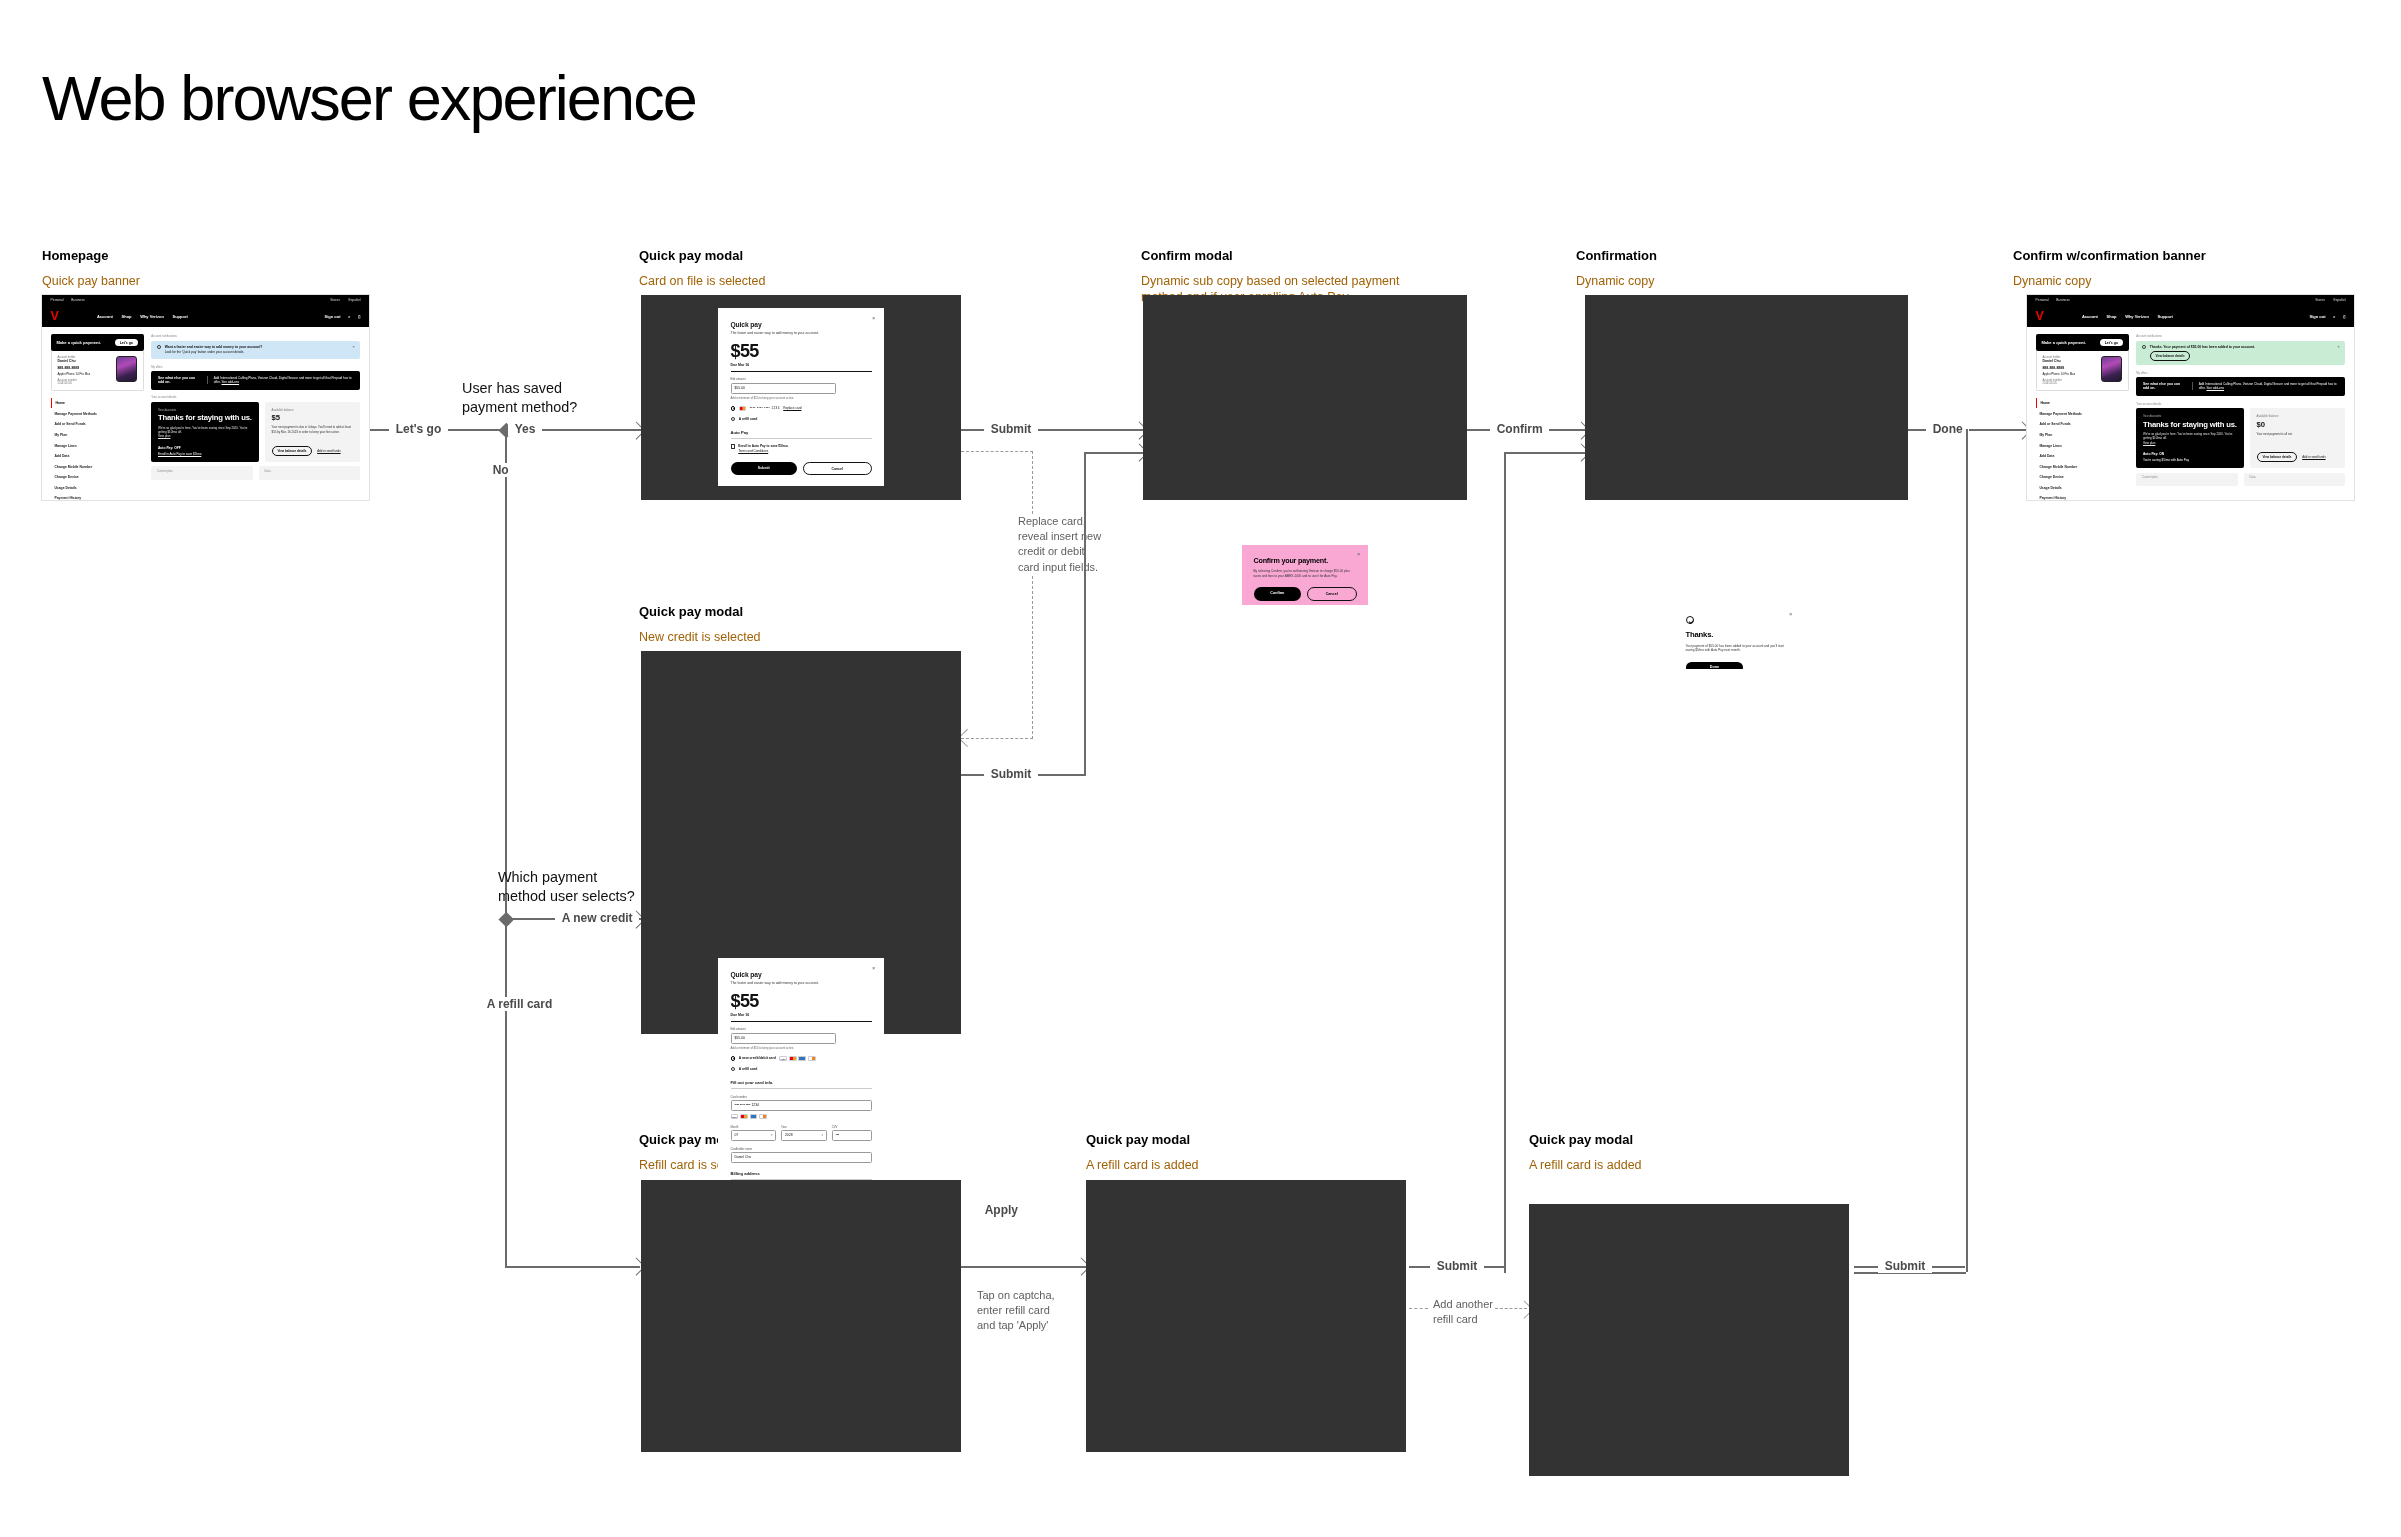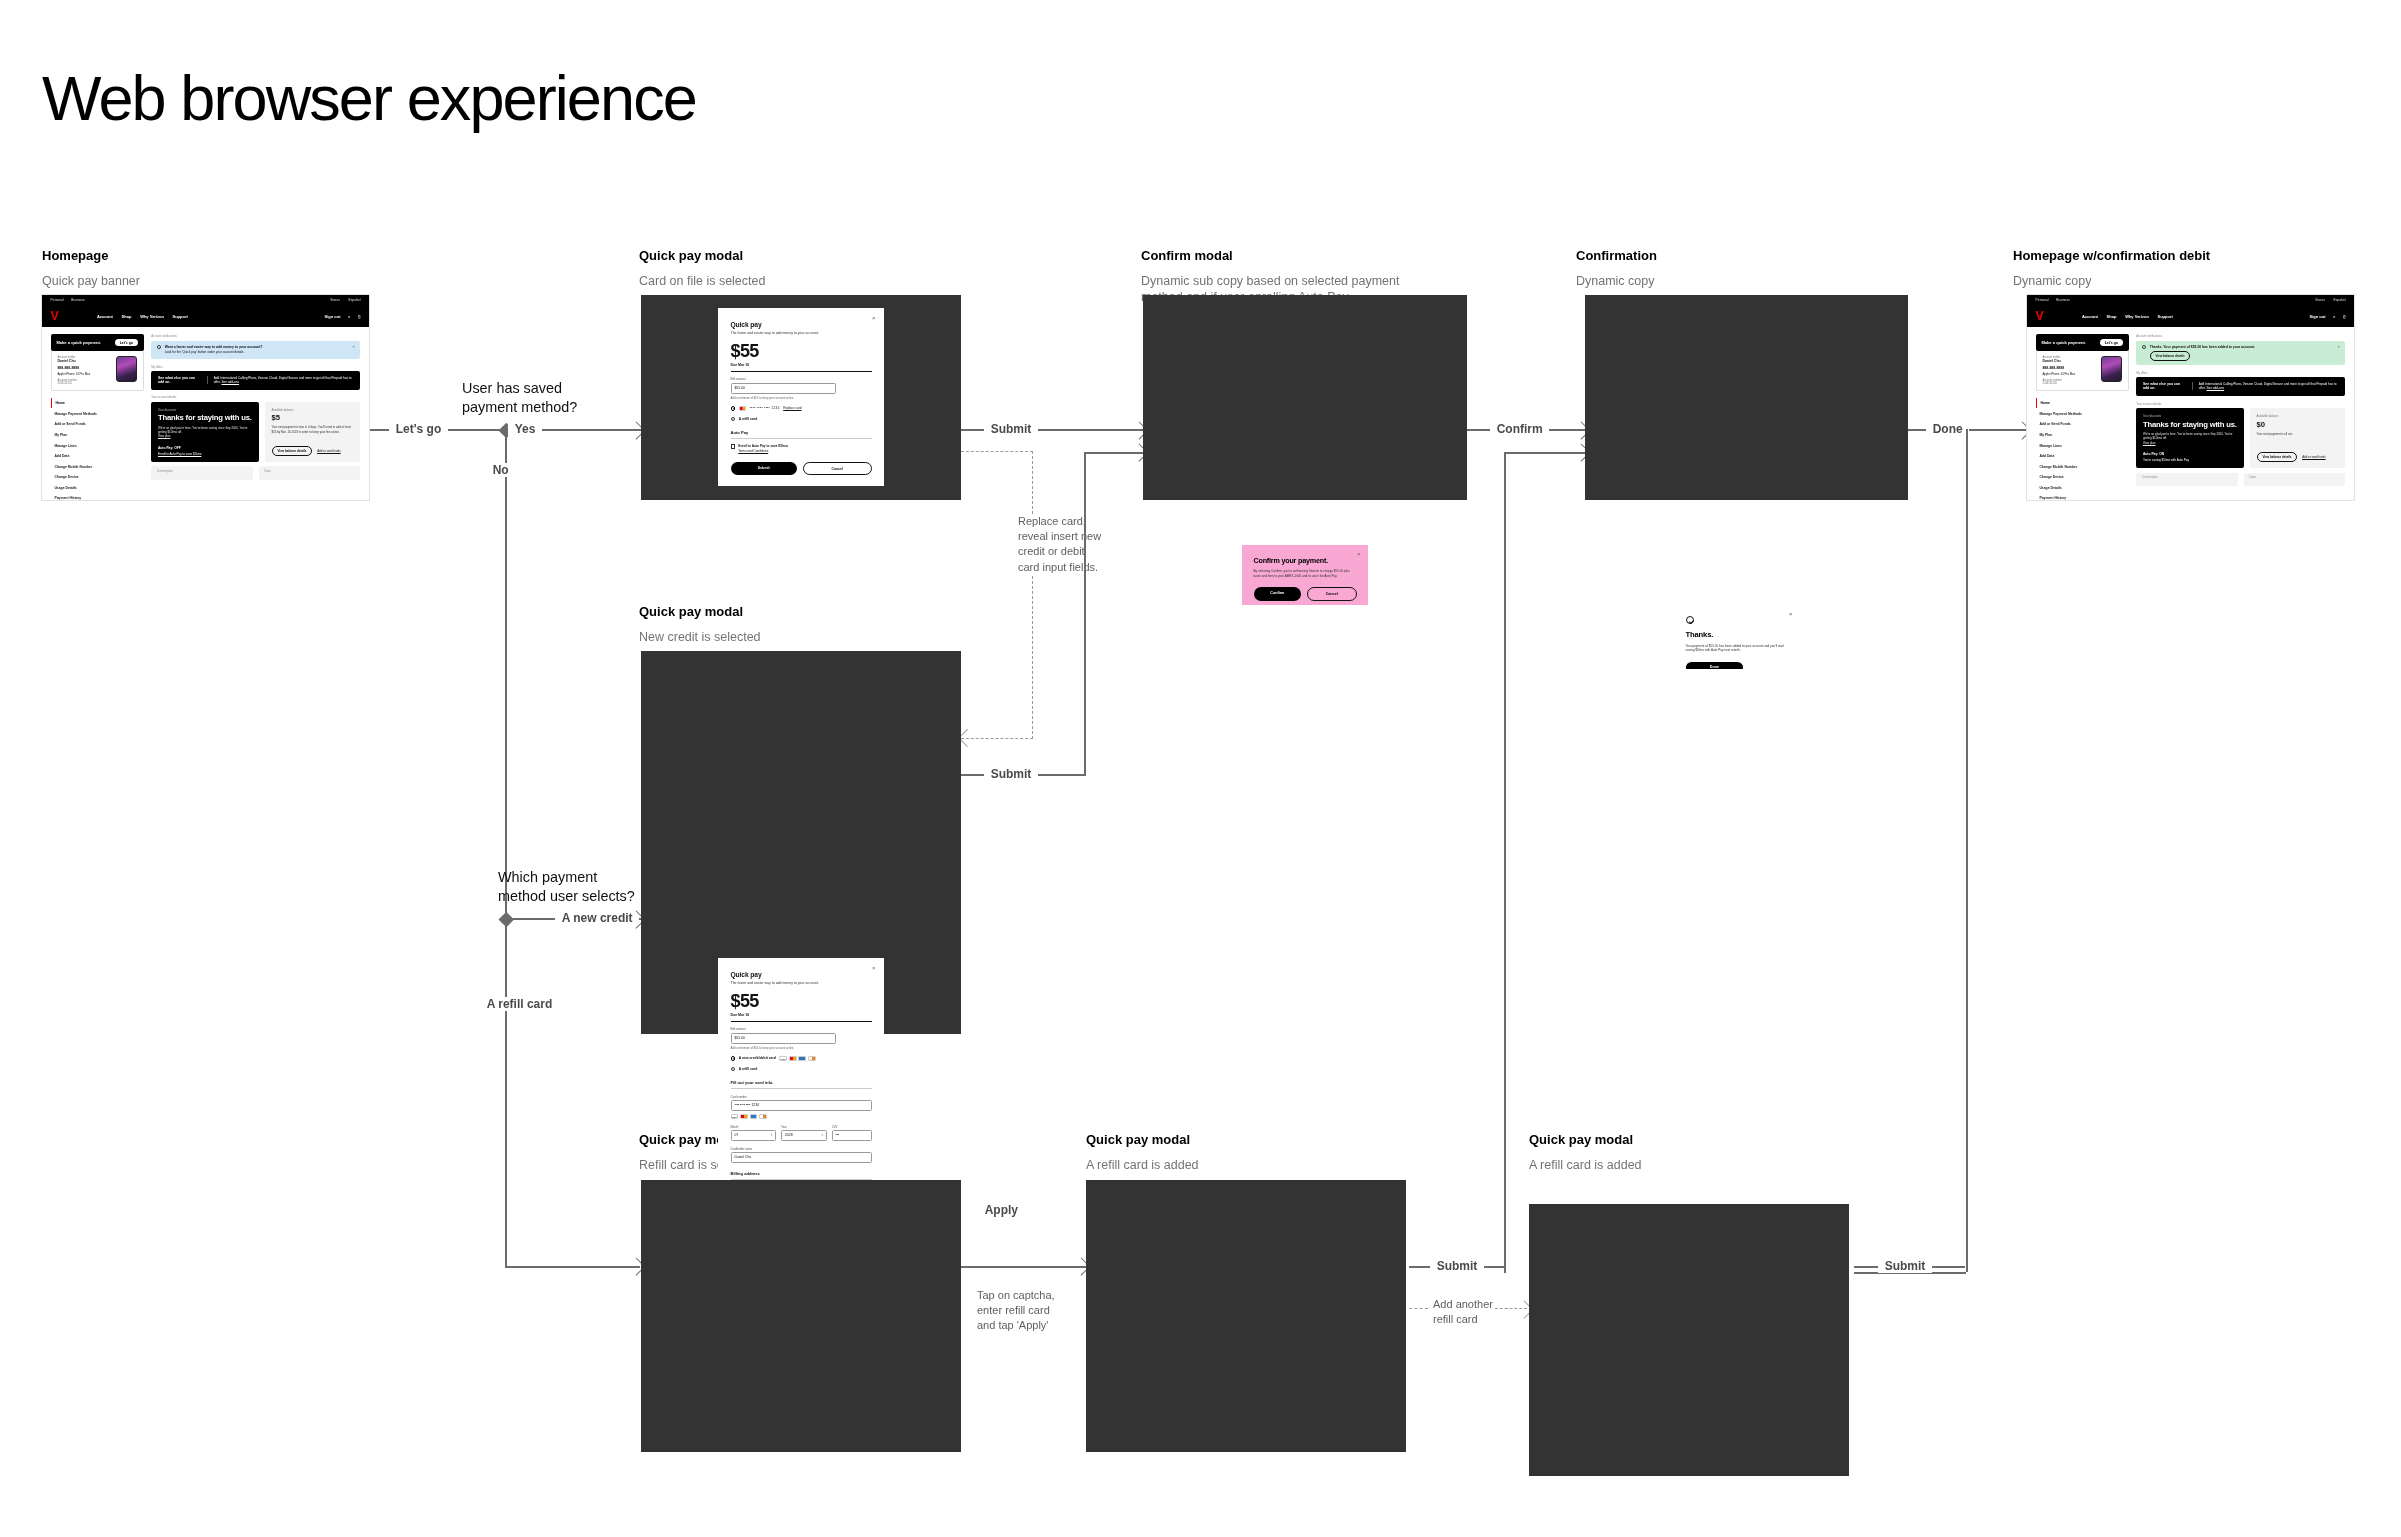--- a/index.html
+++ b/index.html
@@ -13,21 +13,21 @@
     overflow:hidden;
   }
   .page-title {
     position:absolute; left:42px; top:67px;
     font-size:63px; font-weight:400; letter-spacing:-1.9px;
     line-height:1; color:#000;
   }
   
   .col-head { position:absolute; }
   .col-head .ch-title { font-size:13px; font-weight:700; line-height:1.3; }
-  .col-head .ch-sub { font-size:12.5px; font-weight:400; line-height:1.35; margin-top:7.7px; color:#737373; }
+  .col-head .ch-sub { font-size:12.5px; font-weight:400; line-height:1.35; margin-top:7.7px; color:#a16207; }
 
   
   .frame { position:absolute; background:#333333; }
   .screen { position:absolute; background:#ffffff; overflow:hidden; }
 
   
   .ln { position:absolute; background:#6b6b6b; }
   .ln.h { height:1.5px; }
   .ln.v { width:1.5px; }
   .ln.dash-h { height:0; border-top:1.5px dashed #9a9a9a; background:none; }
@@ -168,21 +168,21 @@
 </div>
 <div class="col-head" style="left:1141px; top:248px; width:288px;">
   <div class="ch-title">Confirm modal</div>
   <div class="ch-sub">Dynamic sub copy based on selected payment method and if user enrolling Auto Pay</div>
 </div>
 <div class="col-head" style="left:1576px; top:248px; width:269px;">
   <div class="ch-title">Confirmation</div>
   <div class="ch-sub">Dynamic copy</div>
 </div>
 <div class="col-head" style="left:2013px; top:248px; width:317px;">
-  <div class="ch-title">Homepage w/confirmation debit</div>
+  <div class="ch-title">Confirm w/confirmation banner</div>
   <div class="ch-sub">Dynamic copy</div>
 </div>
 <div class="col-head" style="left:639px; top:604px; width:279px;">
   <div class="ch-title">Quick pay modal</div>
   <div class="ch-sub">New credit is selected</div>
 </div>
 <div class="col-head" style="left:639px; top:1132px; width:279px;">
   <div class="ch-title">Quick pay modal</div>
   <div class="ch-sub">Refill card is selected</div>
 </div>

